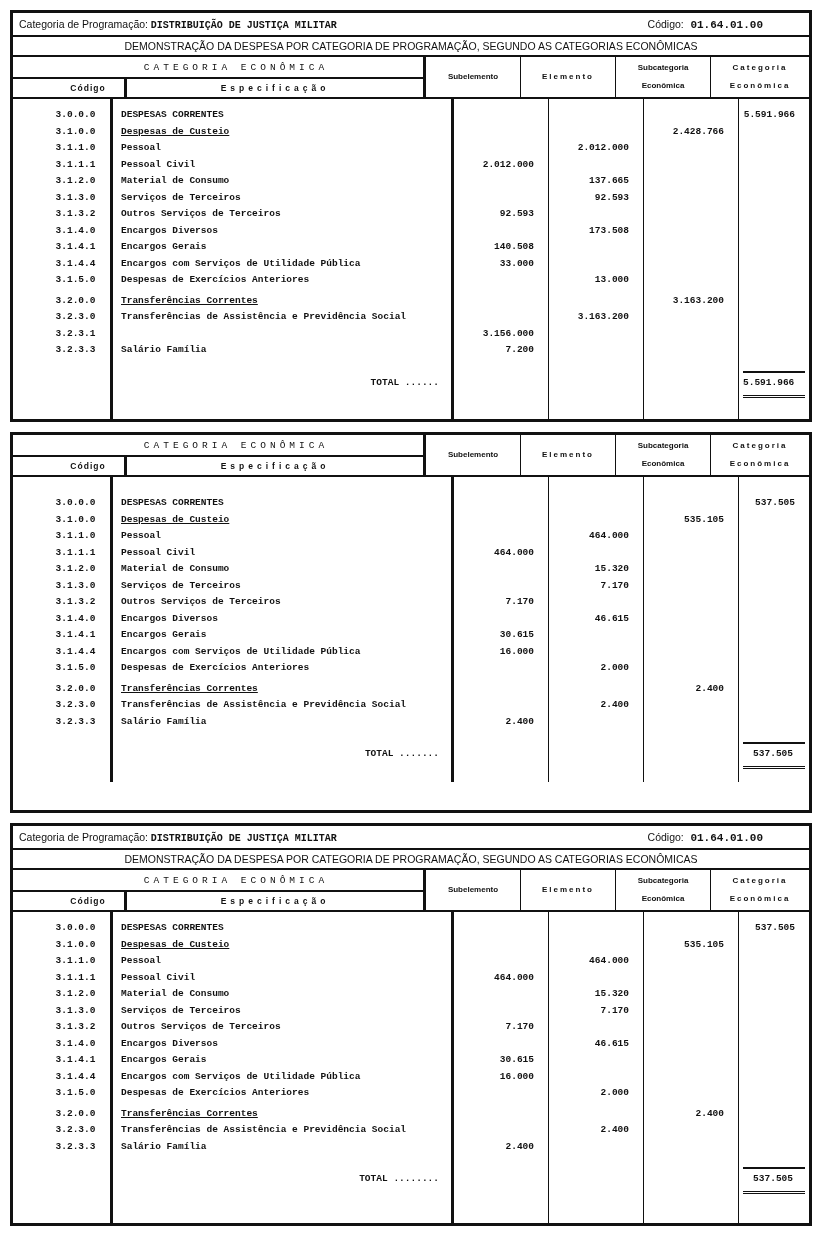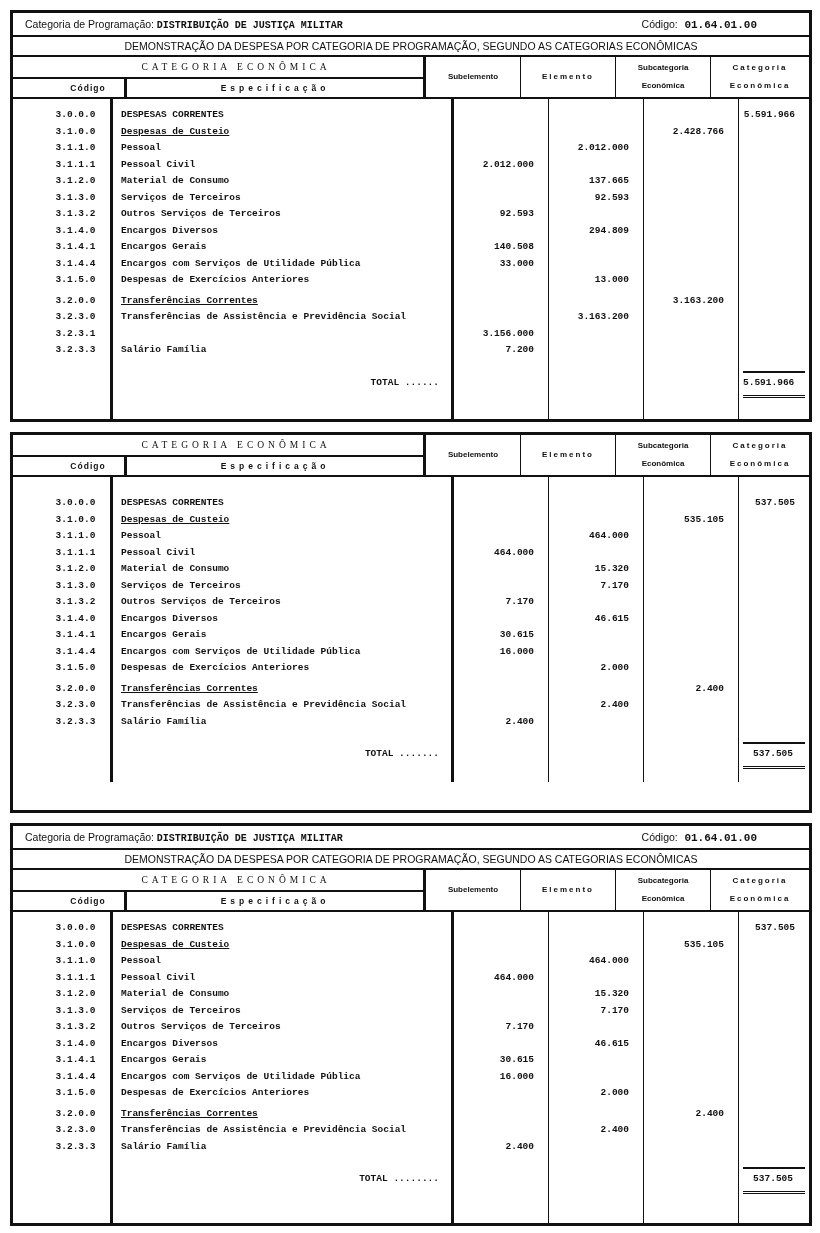--- a/index.html
+++ b/index.html
@@ -1,27 +1,27 @@
 <!DOCTYPE html>
 <html><head>
 <meta charset="utf-8">
 <style>
   html,body{margin:0;padding:0;background:#fff;}
   body{width:820px;height:1233px;position:relative;overflow:hidden;color:#111;}
   .sheet{position:absolute;left:10px;width:802px;border:3px solid #111;box-sizing:border-box;}
   .hdr-row{border-bottom:2px solid #111;box-sizing:border-box;display:flex;align-items:center;}
-  .prog{height:24px;padding:0 12px;font-size:10.5px;justify-content:space-between;}
+  .prog{height:24px;padding:0 6px;font-size:10.5px;justify-content:space-between;}
   .prog .lbl{font-family:"Liberation Sans",sans-serif;}
   .prog .val{font-family:"Liberation Mono",monospace;font-weight:bold;font-size:10px;}
   .prog .code{font-family:"Liberation Mono",monospace;font-weight:bold;font-size:11px;margin-left:4px;}
   .title{height:20px;justify-content:center;font-size:10.5px;font-family:"Liberation Sans",sans-serif;}
   .title.tall{height:28px;}
   .colhead{display:flex;height:42px;border-bottom:2px solid #111;box-sizing:border-box;}
   .ce{width:413px;border-right:3px solid #111;box-sizing:border-box;display:flex;flex-direction:column;}
-  .ce-top{height:20px;border-bottom:2px solid #111;display:flex;align-items:center;justify-content:center;font-size:9.5px;letter-spacing:4px;font-family:Liberation Serif, serif;padding-left:36px;}
+  .ce-top{height:20px;border-bottom:2px solid #111;display:flex;align-items:center;justify-content:center;font-size:9.5px;letter-spacing:4px;font-family:Liberation Mono, monospace;padding-left:36px;}
   .ce-bot{flex:1;display:flex;}
   .ce-bot .c1{width:72px;border-right:3px solid #111;display:flex;align-items:center;justify-content:center;font-size:8.5px;font-weight:bold;letter-spacing:1px;font-family:"Liberation Sans",sans-serif;padding-left:39px;}
   .ce-bot .c2{flex:1;display:flex;align-items:center;justify-content:center;font-size:8.5px;font-weight:bold;letter-spacing:4px;font-family:"Liberation Sans",sans-serif;}
   .nh{display:flex;align-items:center;justify-content:center;text-align:center;font-size:8px;font-weight:bold;font-family:"Liberation Sans",sans-serif;border-right:1px solid #111;box-sizing:border-box;line-height:18px;}
   .w-sub{width:95px;} .w-el{width:95px;} .w-sc{width:95px;} .w-cat{flex:1;border-right:none;}
   .spaced{letter-spacing:2px;}
   .body{display:flex;position:relative;}
   .bcol{box-sizing:border-box;position:relative;}
   .b-code{width:72px;border-right:3px solid #111;margin-left:28px;}
   .b-spec{width:341px;border-right:3px solid #111;}
@@ -114,21 +114,21 @@
         <div class="line num" style="top: 107px;">92.593</div>
         <div class="line num" style="top: 140px;">140.508</div>
         <div class="line num" style="top: 156.5px;">33.000</div>
         <div class="line num" style="top: 226.5px;">3.156.000</div>
         <div class="line num" style="top: 243px;">7.200</div>
       </div>
     <div class="bcol b-el">
         <div class="line num" style="top: 41px;">2.012.000</div>
         <div class="line num" style="top: 74px;">137.665</div>
         <div class="line num" style="top: 90.5px;">92.593</div>
-        <div class="line num" style="top: 123.5px;">294.809</div>
+        <div class="line num" style="top: 123.5px;">173.508</div>
         <div class="line num" style="top: 173px;">13.000</div>
         <div class="line num" style="top: 210px;">3.163.200</div>
       </div>
     <div class="bcol b-sc">
         <div class="line num" style="top: 24.5px;">2.428.766</div>
         <div class="line num" style="top: 193.5px;">3.163.200</div>
       </div>
     <div class="bcol b-cat">
         <div class="line num" style="top: 8px;">5.591.966</div>
         <div class="tot-box" style="top: 271.5px;">

